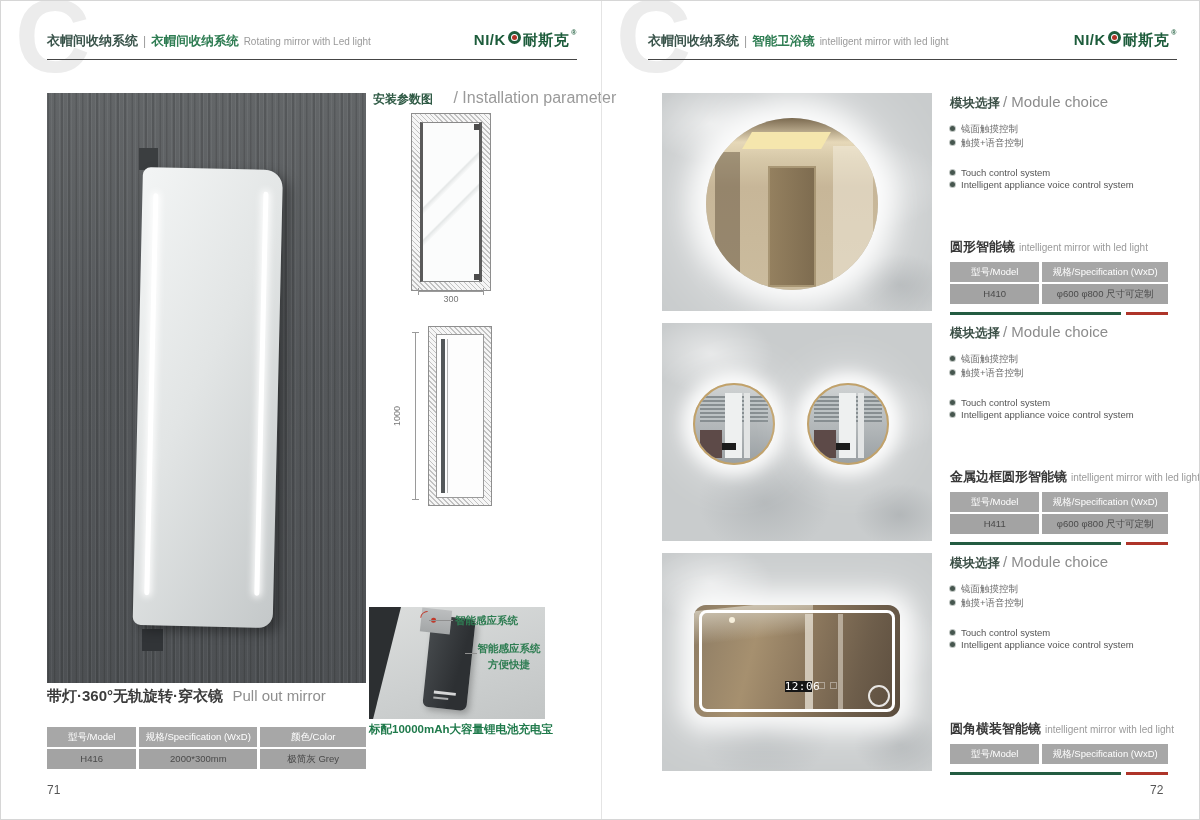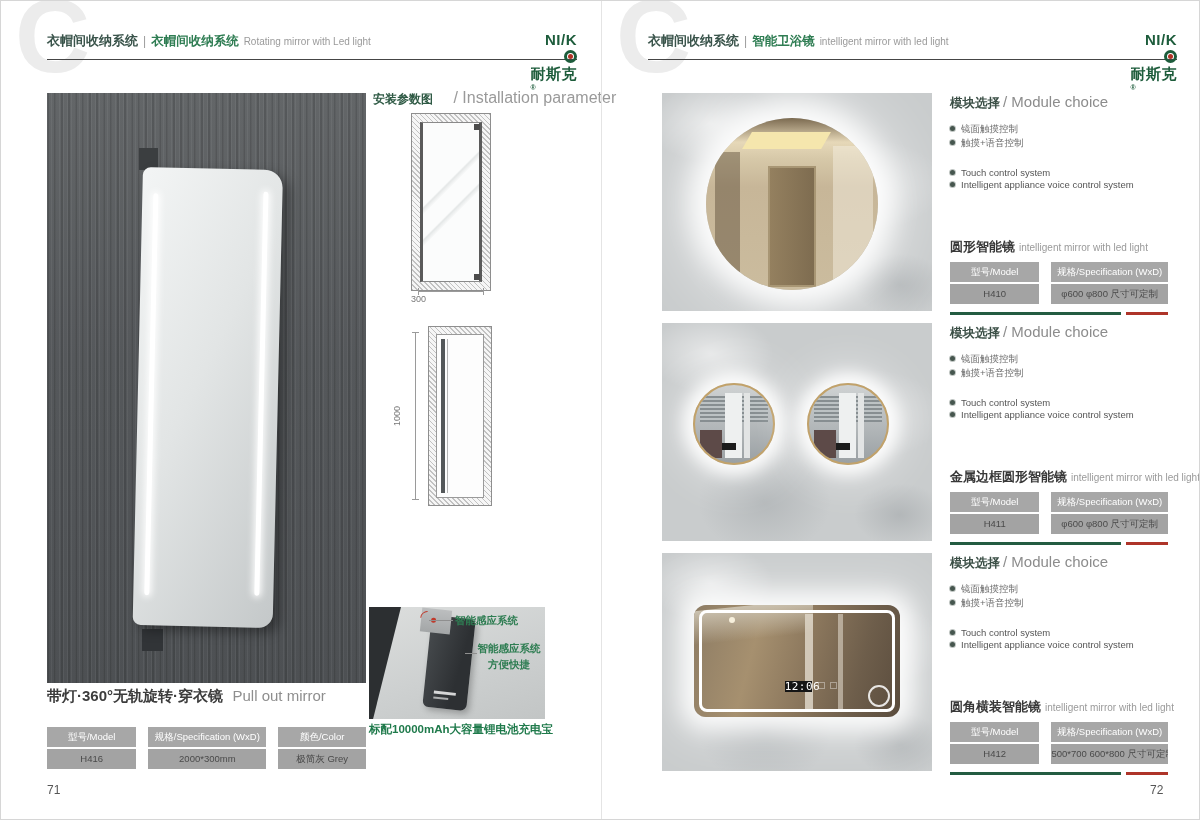--- a/index.html
+++ b/index.html
@@ -12,21 +12,21 @@
   
   .wm { position:absolute; left:14px; top:-24px; font-size:104px; font-weight:bold; color:#ececec; z-index:0; }
 
   
   .hdr { position:absolute; left:46px; right:24px; top:30px; display:flex; align-items:baseline; z-index:1; }
   .h-cat { font-weight:bold; font-size:13px; color:#3a544b; white-space:nowrap; }
   .h-sep { color:#9b9b9b; margin:0 5px; font-size:12px; }
   .h-cn  { font-weight:bold; font-size:12.5px; color:#2f7d53; white-space:nowrap; }
   .h-en  { font-size:10px; color:#9a9a9a; margin-left:5px; white-space:nowrap; }
   .hline { position:absolute; left:46px; right:24px; top:58px; height:1px; background:#454545; }
-  .logo { margin-left:auto; display:flex; align-items:flex-end; gap:2px; color:#1d5c3b; font-weight:bold; font-size:15px; letter-spacing:.5px;flex-direction:column; }
+  .logo { margin-left:auto; display:flex; align-items:flex-start; gap:2px; color:#1d5c3b; font-weight:bold; font-size:15px; letter-spacing:.5px; }
   .logo-o { width:13px; height:13px; border:3px solid #1d5c3b; border-radius:50%; position:relative; display:inline-block; }
   .logo-o i { position:absolute; inset:1px; background:#b03226; border-radius:50%; }
   .logo-reg { font-size:7px; align-self:flex-start; margin-top:-2px; }
 
   
   .photo-main { position:absolute; left:46px; top:92px; width:319px; height:590px; overflow:hidden;
     background:
       repeating-linear-gradient(90deg, rgba(0,0,0,.13) 0 2px, rgba(255,255,255,0) 2px 7px),
       repeating-linear-gradient(90deg, rgba(255,255,255,.05) 0 1px, rgba(255,255,255,0) 1px 4px),
       linear-gradient(180deg,#636668,#55585b 45%,#4d5053); }
@@ -50,21 +50,21 @@
   .diag1 { position:absolute; left:410px; top:112px; width:80px; height:178px; padding:8px; }
   .diag1-mirror { width:100%; height:100%; position:relative; border-top:1px solid #8a8a8a; border-bottom:1px solid #8a8a8a;
     border-left:3px solid #5a5a5a; border-right:3px solid #5a5a5a;
     background:linear-gradient(135deg,#fbfcfc 39%,#e4e7e7 40%,#fbfcfc 43%,#fbfcfc 54%,#e4e7e7 55%,#fbfcfc 58%); }
   .pivot { position:absolute; right:-1px; width:6px; height:6px; background:#4c4c4c; }
   .pivot-t { top:1px; } .pivot-b { bottom:1px; }
   .dim300 { position:absolute; left:410px; top:290px; width:80px; }
   .dline { height:1px; background:#9a9a9a; margin:0 7px; position:relative; }
   .dline::before,.dline::after { content:""; position:absolute; top:-3px; width:1px; height:7px; background:#9a9a9a; }
   .dline::before { left:0; } .dline::after { right:0; }
-  .dtext { font-size:9px; color:#777; margin-top:2px; }
+  .dtext { text-align:center; font-size:9px; color:#777; margin-top:2px; }
 
   .diag2 { position:absolute; left:427px; top:325px; width:64px; height:180px; padding:7px; }
   .diag2-inner { width:100%; height:100%; background:#fdfdfd; border:1px solid #9a9a9a; position:relative; }
   .diag2-mirror { position:absolute; left:4px; top:4px; bottom:4px; width:4px; background:#54585a; }
   .diag2-line { position:absolute; left:10px; top:4px; bottom:4px; width:1px; background:#b5b5b5; }
   .dim1000 { position:absolute; left:405px; top:331px; height:168px; }
   .vline { width:1px; height:100%; background:#9a9a9a; margin-left:9px; position:relative; }
   .vline::before,.vline::after { content:""; position:absolute; left:-3px; width:7px; height:1px; background:#9a9a9a; }
   .vline::before { top:0; } .vline::after { bottom:0; }
   .vtext { position:absolute; left:-9px; top:50%; transform:translate(-50%,-50%) rotate(-90deg); font-size:9px; color:#777; }
@@ -88,21 +88,21 @@
   .note { position:absolute; color:#2e7d52; font-weight:bold; font-size:10.5px; white-space:nowrap; }
   .note1 { left:86px; top:7px; }
   .note2 { left:108px; top:34px; width:64px; text-align:center; white-space:normal; line-height:1.5; }
   .batt-caption { position:absolute; left:368px; top:721px; font-weight:bold; font-size:11.5px; color:#1f7a4b; white-space:nowrap; }
 
   .prod-title { position:absolute; left:46px; top:686px; white-space:nowrap; }
   .pt-cn { font-weight:bold; font-size:15px; color:#3c3c3c; }
   .pt-en { font-size:15px; color:#8e8e8e; margin-left:5px; }
 
   .tbl { display:flex; flex-direction:column; gap:2px; }
-  .tr { display:flex; gap:12px; }
+  .tr { display:flex; gap:3px; }
   .th,.td { height:20px; line-height:20px; text-align:center; font-size:9.5px; white-space:nowrap; overflow:hidden; }
   .th { background:#a7a7a7; color:#fff; }
   .td { background:#a3a3a3; color:#4a4a4a; }
   .ltbl { position:absolute; left:46px; top:726px; width:319px; }
   .lc1 { flex:0 0 28%; } .lc2 { flex:0 0 37%; } .lc3 { flex:1; }
 
   .pagenum { position:absolute; top:782px; font-size:12px; color:#565656; }
   .pn-l { left:46px; } .pn-r { left:548px; }
 
   
@@ -438,24 +438,20 @@
           </div>
       </div>
       <div class="prodhead">
         <span class="ph-cn">圆角横装智能镜</span><span class="ph-en">intelligent mirror with led light</span>
       </div>
       <div class="tbl rtbl">
         <div class="tr">
           <div class="th rc1">型号/Model</div>
           <div class="th rc2">规格/Specification (WxD)</div>
         </div>
-        <div class="tr">
-          <div class="td rc1">H412</div>
-          <div class="td rc2">500*700  600*800  尺寸可定制</div>
-        </div>
       </div>
       <div class="secdiv">
         <div class="sd-green"></div>
         <div class="sd-red"></div>
       </div>
     </div>
 
     <div class="pagenum pn-r">72</div>
   </div>
 </div>

